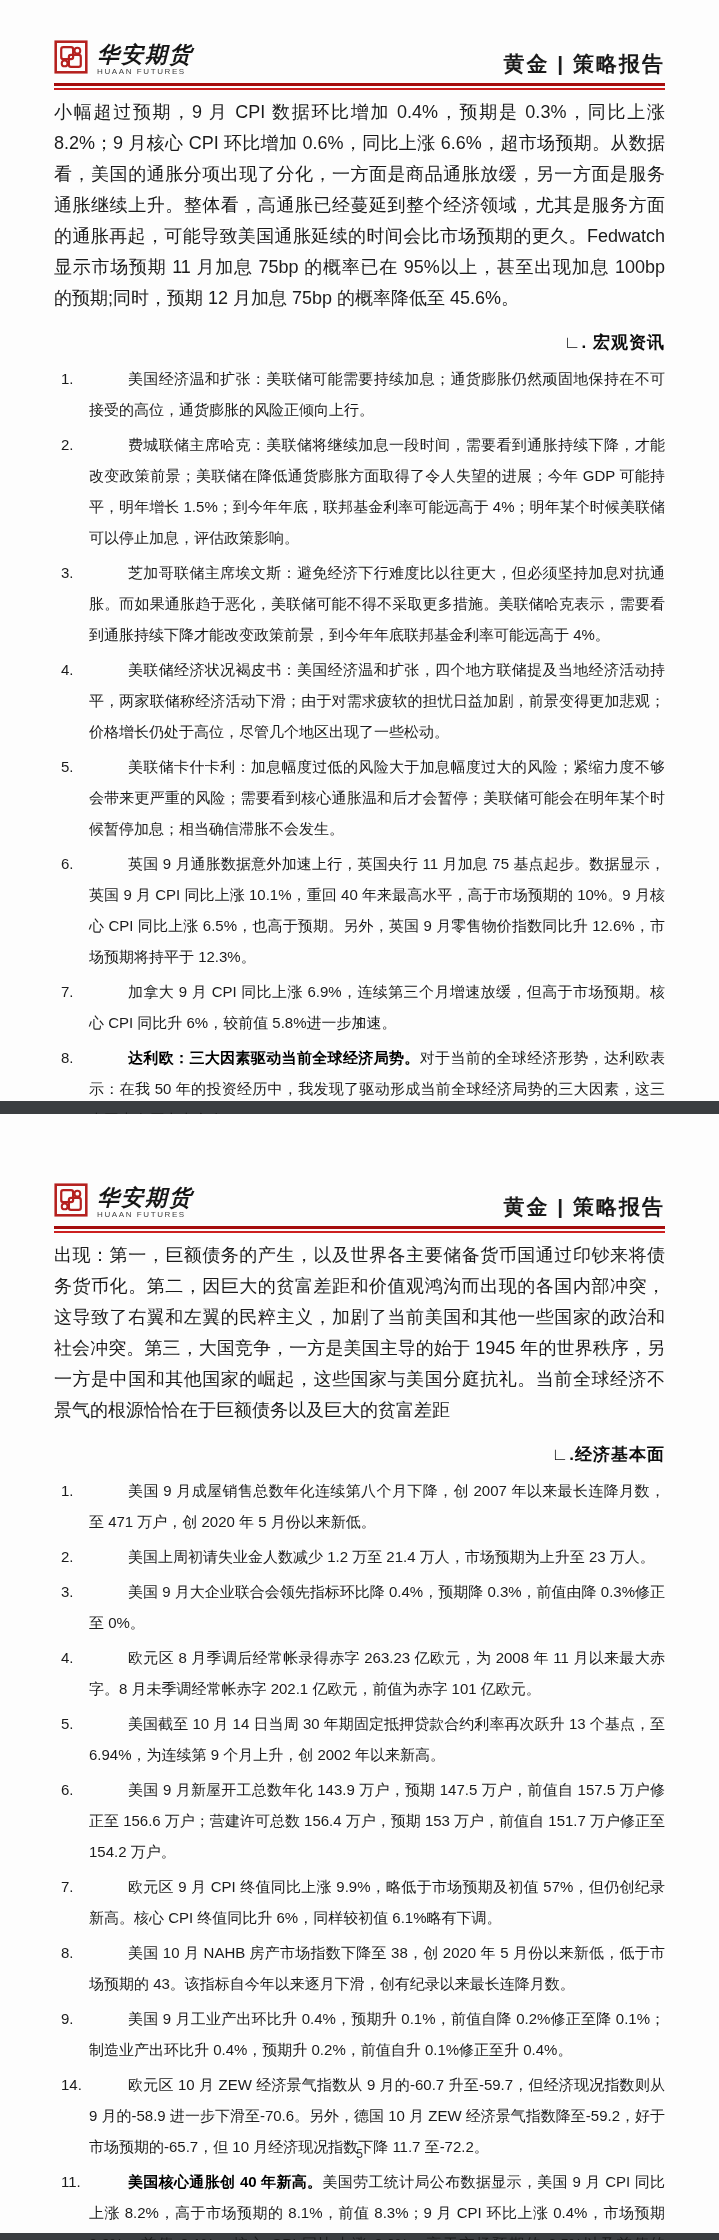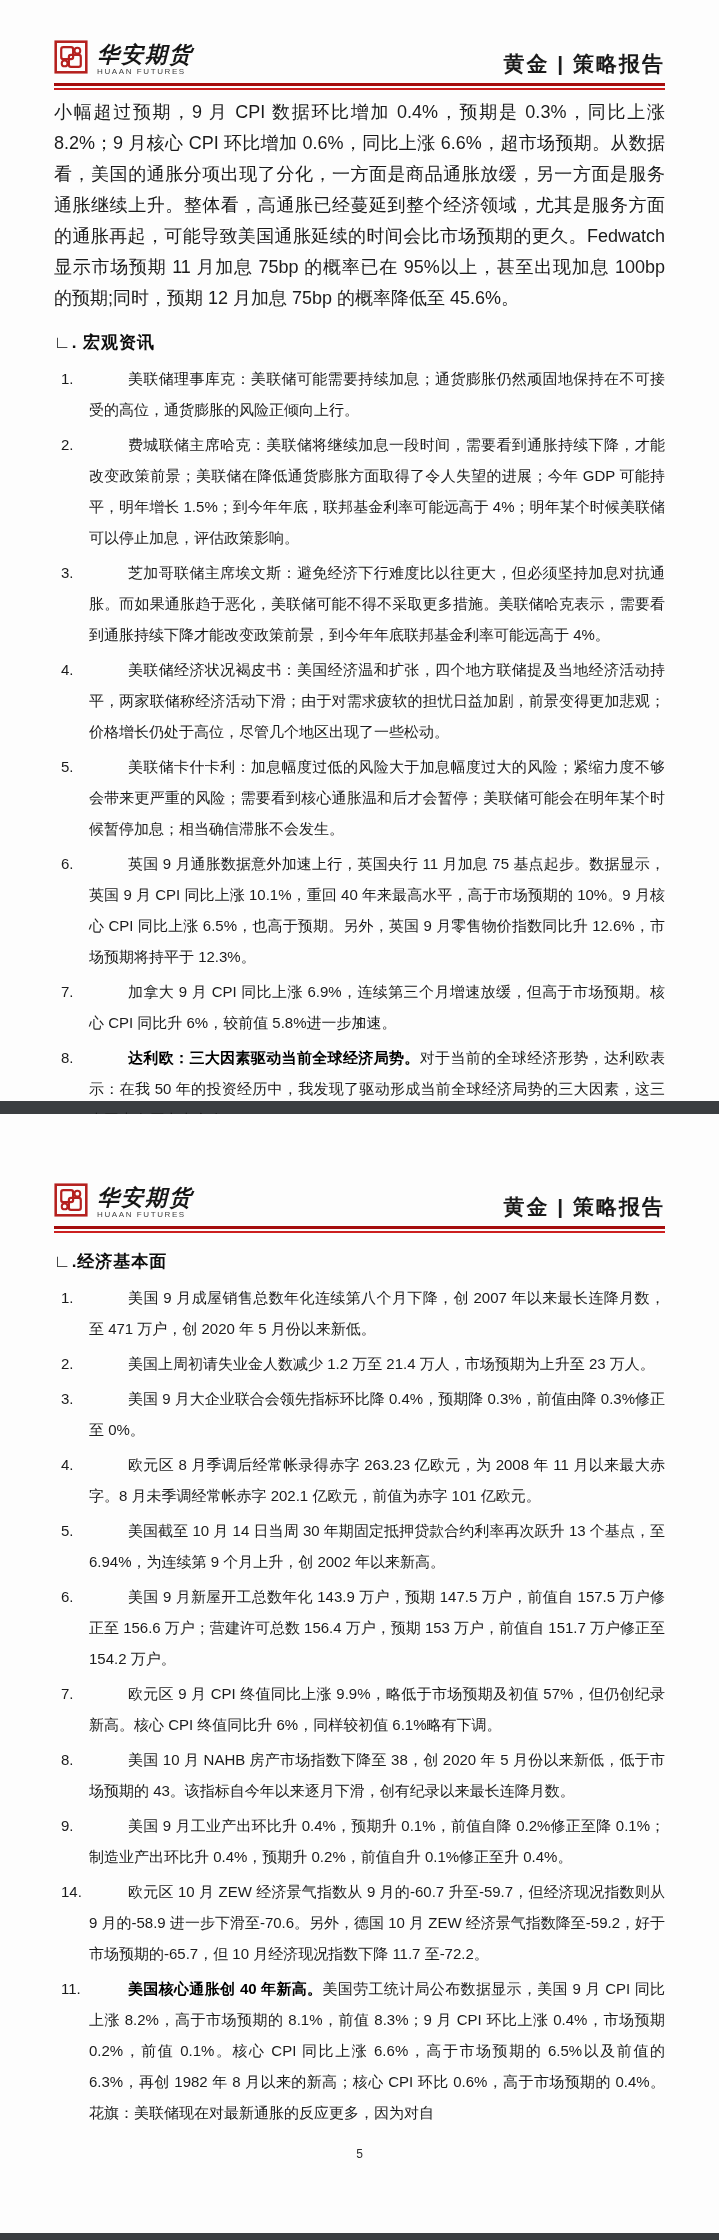--- a/index.html
+++ b/index.html
@@ -17,21 +17,21 @@
   .brand-txt { display:flex; flex-direction:column; line-height:1; }
   .brand-cn { font-family:"DejaVu Serif", serif; font-style:italic; font-weight:bold;
               font-size:22px; color:#161616; letter-spacing:2px; }
   .brand-en { font-size:8px; letter-spacing:1.6px; color:#3c3c3c; margin-top:3px; }
   .header-title { font-size:21px; font-weight:600; color:#1a1a1a; letter-spacing:2px; white-space:nowrap; }
 
   .red-rule { margin-top:5px; height:2px; border-top:3px solid #a50d0d; border-bottom:2px solid #cc1f1f; }
 
   .intro { font-size:18px; line-height:31px; text-align:justify; color:#1b1b1b; margin:7px 0 0 0; }
 
-  .section-heading { font-size:17px; font-weight:bold; color:#0d0d0d; margin:17px 0 9px 0; letter-spacing:1px; }
+  .section-heading { font-size:17px; font-weight:bold; color:#0d0d0d; margin:17px 0 9px 0; letter-spacing:1px;text-align:right; }
 
   .list { margin-left:7px; }
   .item { display:flex; font-size:15px; line-height:31px; color:#1b1b1b; margin-bottom:4px; }
   .item .num { flex:none; width:28px; }
   .item .content { flex:1; text-align:justify; margin:0; }
   .item .lead { font-weight:bold; color:#000;margin-left:39px; }
 
   .page-number { position:absolute; bottom:72px; left:0; right:0; text-align:center;
                  font-size:12px; color:#2e2e2e; }
 </style>
@@ -61,21 +61,21 @@
     </header>
     <div class="red-rule"></div>
 
     <p class="intro">小幅超过预期，9 月 CPI 数据环比增加 0.4%，预期是 0.3%，同比上涨 8.2%；9 月核心 CPI 环比增加 0.6%，同比上涨 6.6%，超市场预期。从数据看，美国的通胀分项出现了分化，一方面是商品通胀放缓，另一方面是服务通胀继续上升。整体看，高通胀已经蔓延到整个经济领域，尤其是服务方面的通胀再起，可能导致美国通胀延续的时间会比市场预期的更久。Fedwatch 显示市场预期 11 月加息 75bp 的概率已在 95%以上，甚至出现加息 100bp 的预期;同时，预期 12 月加息 75bp 的概率降低至 45.6%。</p>
 
     <h2 class="section-heading">∟. 宏观资讯</h2>
 
     <div class="list">
       <div class="item">
           <span class="num">1.</span>
-          <p class="content"><span class="lead"></span><span>美联储理事库克：美联储可能需要持续加息；通货膨胀仍然顽固地保持在不可接受的高位，通货膨胀的风险正倾向上行。</span></p>
+          <p class="content"><span class="lead"></span><span>美国经济温和扩张：美联储可能需要持续加息；通货膨胀仍然顽固地保持在不可接受的高位，通货膨胀的风险正倾向上行。</span></p>
         </div>
       <div class="item">
           <span class="num">2.</span>
           <p class="content"><span class="lead"></span><span>费城联储主席哈克：美联储将继续加息一段时间，需要看到通胀持续下降，才能改变政策前景；美联储在降低通货膨胀方面取得了令人失望的进展；今年 GDP 可能持平，明年增长 1.5%；到今年年底，联邦基金利率可能远高于 4%；明年某个时候美联储可以停止加息，评估政策影响。</span></p>
         </div>
       <div class="item">
           <span class="num">3.</span>
           <p class="content"><span class="lead"></span><span>芝加哥联储主席埃文斯：避免经济下行难度比以往更大，但必须坚持加息对抗通胀。而如果通胀趋于恶化，美联储可能不得不采取更多措施。美联储哈克表示，需要看到通胀持续下降才能改变政策前景，到今年年底联邦基金利率可能远高于 4%。</span></p>
         </div>
       <div class="item">
@@ -119,20 +119,21 @@
         </span>
         <span class="brand-txt">
           <span class="brand-cn">华安期货</span>
           <span class="brand-en">HUAAN FUTURES</span>
         </span>
       </div>
       <div class="header-title">黄金 | 策略报告</div>
     </header>
     <div class="red-rule"></div>
 
+    <p class="intro">出现：第一，巨额债务的产生，以及世界各主要储备货币国通过印钞来将债务货币化。第二，因巨大的贫富差距和价值观鸿沟而出现的各国内部冲突，这导致了右翼和左翼的民粹主义，加剧了当前美国和其他一些国家的政治和社会冲突。第三，大国竞争，一方是美国主导的始于 1945 年的世界秩序，另一方是中国和其他国家的崛起，这些国家与美国分庭抗礼。当前全球经济不景气的根源恰恰在于巨额债务以及巨大的贫富差距</p>
 
     <h2 class="section-heading">∟.经济基本面</h2>
 
     <div class="list">
       <div class="item">
           <span class="num">1.</span>
           <p class="content"><span class="lead"></span><span>美国 9 月成屋销售总数年化连续第八个月下降，创 2007 年以来最长连降月数，至 471 万户，创 2020 年 5 月份以来新低。</span></p>
         </div>
       <div class="item">
           <span class="num">2.</span>

